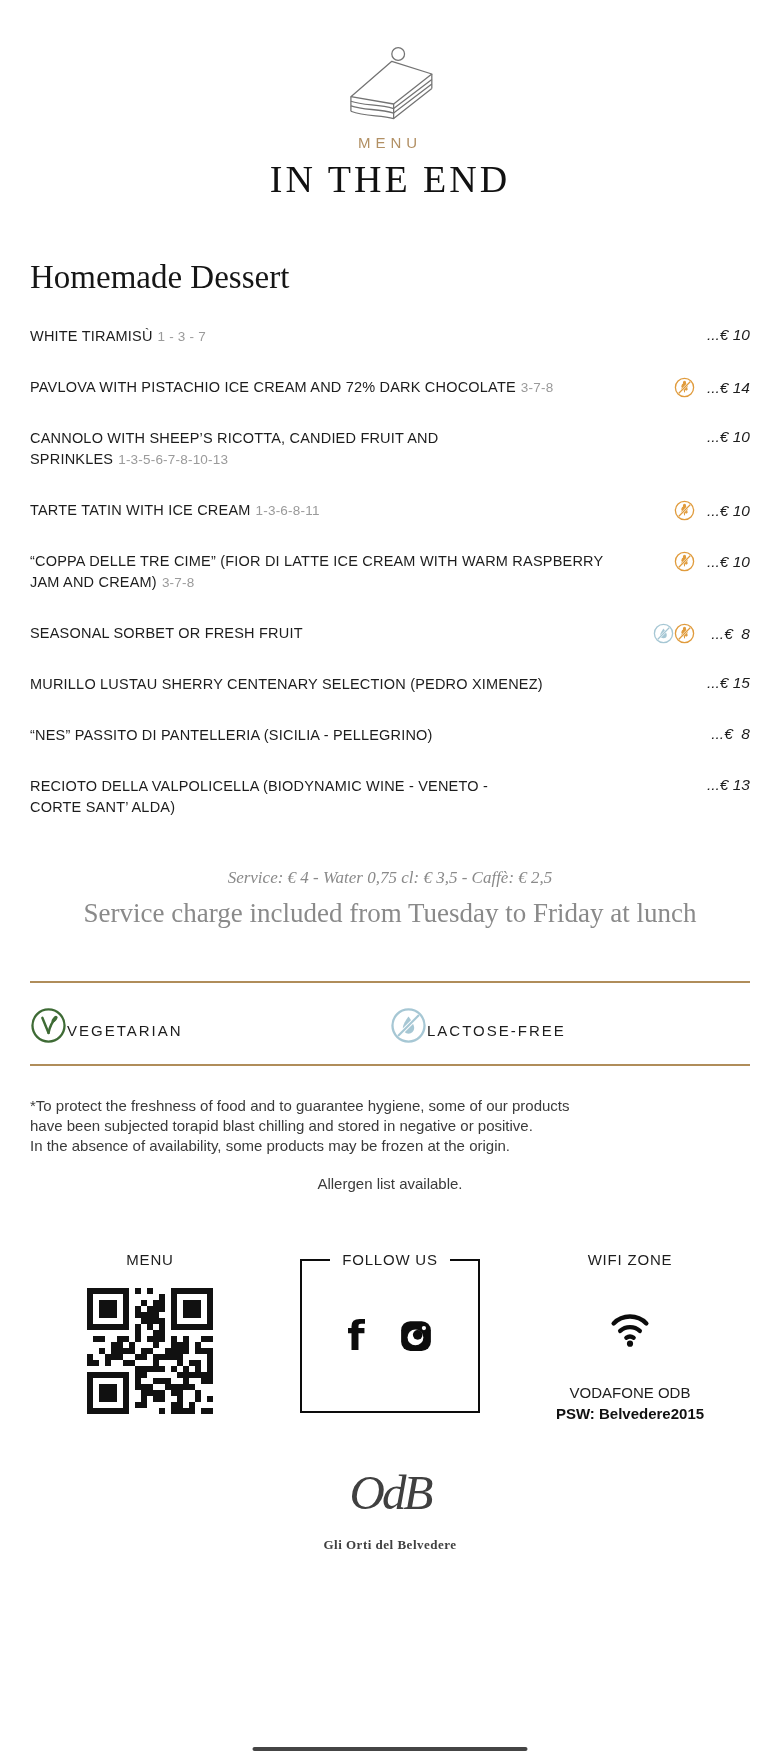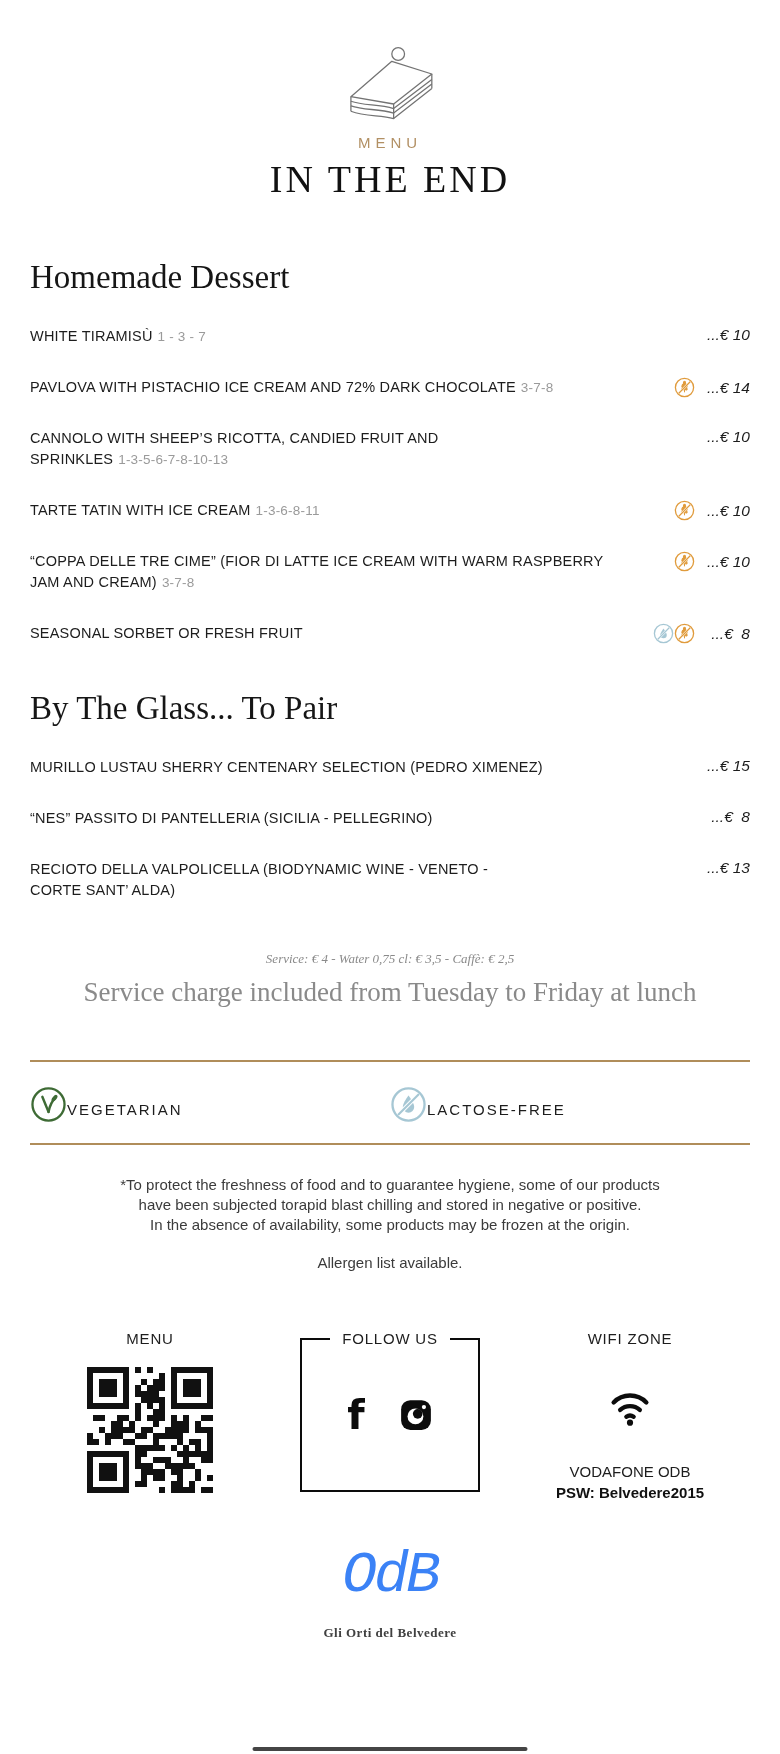--- a/index.html
+++ b/index.html
@@ -20,52 +20,52 @@
   .items{margin-top:30px;}
   .item{display:flex;justify-content:center;align-items:flex-start;margin-bottom:18px;margin-top:30px;}
   .item-text{flex:1;padding-right:14px;font-size:14.5px;line-height:21px;letter-spacing:.2px;}
   .item-name{white-space:pre-line;color:#1d1d1d;}
   .item-allergens{color:#9a9a9a;margin-left:5px;font-size:13.5px;}
   .item-right{display:flex;align-items:center;gap:7px;flex-shrink:0;}
   .item-price{font-style:italic;font-size:15.5px;white-space:pre;color:#1d1d1d;min-width:48px;text-align:right;}
   .dicon{width:21px;height:21px;display:inline-block;vertical-align:middle;}
 
   
-  .note-small{margin-top:50px;text-align:center;font-family:"Liberation Serif",serif;font-style:italic;font-size:13px;color:#8a8a8a;}
+  .note-small{margin-top:50px;text-align:center;font-family:"Liberation Serif",serif;font-style:italic;font-size:17px;color:#8a8a8a;}
   .note-big{margin-top:10px;text-align:center;font-family:"Liberation Serif",serif;font-size:27px;color:#8a8a8a;}
 
   
   .rule{border:none;border-top:2px solid #b08d5a;margin:0;}
   .rule1{margin-top:52px;}
   .legend{display:flex;padding:24px 0 20px;}
   .legend-item{flex:1;display:flex;align-items:center;}
   .legend-icon .dicon{width:37px;height:37px;}
   .legend-label{margin-top:9px;font-size:15px;letter-spacing:2px;color:#1d1d1d;}
 
   
-  .disclaimer{margin-top:30px;text-align:center;font-size:15px;line-height:20px;color:#3b3b3b;}
+  .disclaimer{margin-top:30px;text-align:left;font-size:15px;line-height:20px;color:#3b3b3b;}
   .allergen-note{margin-top:19px;text-align:center;font-size:15px;color:#3b3b3b;}
 
   
   .footer{display:flex;margin-top:58px;align-items:flex-start;}
   .fcol{flex:1;display:flex;flex-direction:column;align-items:center;}
   .flabel{font-size:15px;letter-spacing:.8px;color:#1d1d1d;line-height:20px;}
   .qr{margin-top:18px;}
   .follow-label{position:relative;z-index:2;background:#fff;padding:0 12px;}
   .follow-box{position:relative;z-index:1;margin-top:-11px;width:176px;height:150px;border:2px solid #0c0c0c;display:flex;justify-content:center;align-items:center;gap:34px;}
   .fb-icon{font-family:"DejaVu Sans",sans-serif;font-weight:bold;font-size:40px;line-height:1;color:#0c0c0c;}
   .fb-icon::before{content:"f";}
   .ig-icon{width:34px;height:34px;}
   .wifi-icon{width:46px;height:40px;margin-top:38px;}
   .wifi-network{margin-top:36px;font-size:15px;color:#1d1d1d;}
   .wifi-psw{margin-top:4px;font-size:15px;font-weight:bold;color:#111;}
 
   
   .brand{margin-top:46px;text-align:center;}
-  .monogram{font-family:Liberation Mono, monospace;font-style:italic;font-size:58px;line-height:1;letter-spacing:-3px;color:#3b82f6;}
+  .monogram{font-family:Liberation Serif, serif;font-style:italic;font-size:49px;line-height:1;letter-spacing:-3px;color:#404040;}
   .brand-name{margin-top:20px;font-family:"Liberation Serif",serif;font-weight:bold;font-size:13px;letter-spacing:.5px;color:#404040;}
 
   .home-indicator{position:absolute;left:50%;transform:translateX(-50%);bottom:3px;width:275px;height:4px;border-radius:2px;background:#454545;}
   .defs{position:absolute;width:0;height:0;overflow:hidden;}
 </style>
 </head>
 <body>
 
 <svg class="defs" xmlns="http://www.w3.org/2000/svg">
   <symbol id="sym-cake" viewBox="0 0 110 92">
@@ -202,21 +202,20 @@
                 </svg><svg class="dicon">
                   <use href="#sym-gluten"></use>
                 </svg></span>
       <span class="item-price">...€  8</span>
     </div>
   </div>
 </div>
     </section>
 
     <section class="sec2">
-      <h2>By The Glass... To Pair</h2>
       <div class="items">
   <div class="item">
     <div class="item-text">
       <span class="item-name">MURILLO LUSTAU SHERRY CENTENARY SELECTION (PEDRO XIMENEZ)</span>
     </div>
     <div class="item-right">
       <span class="item-icons"></span>
       <span class="item-price">...€ 15</span>
     </div>
   </div>

